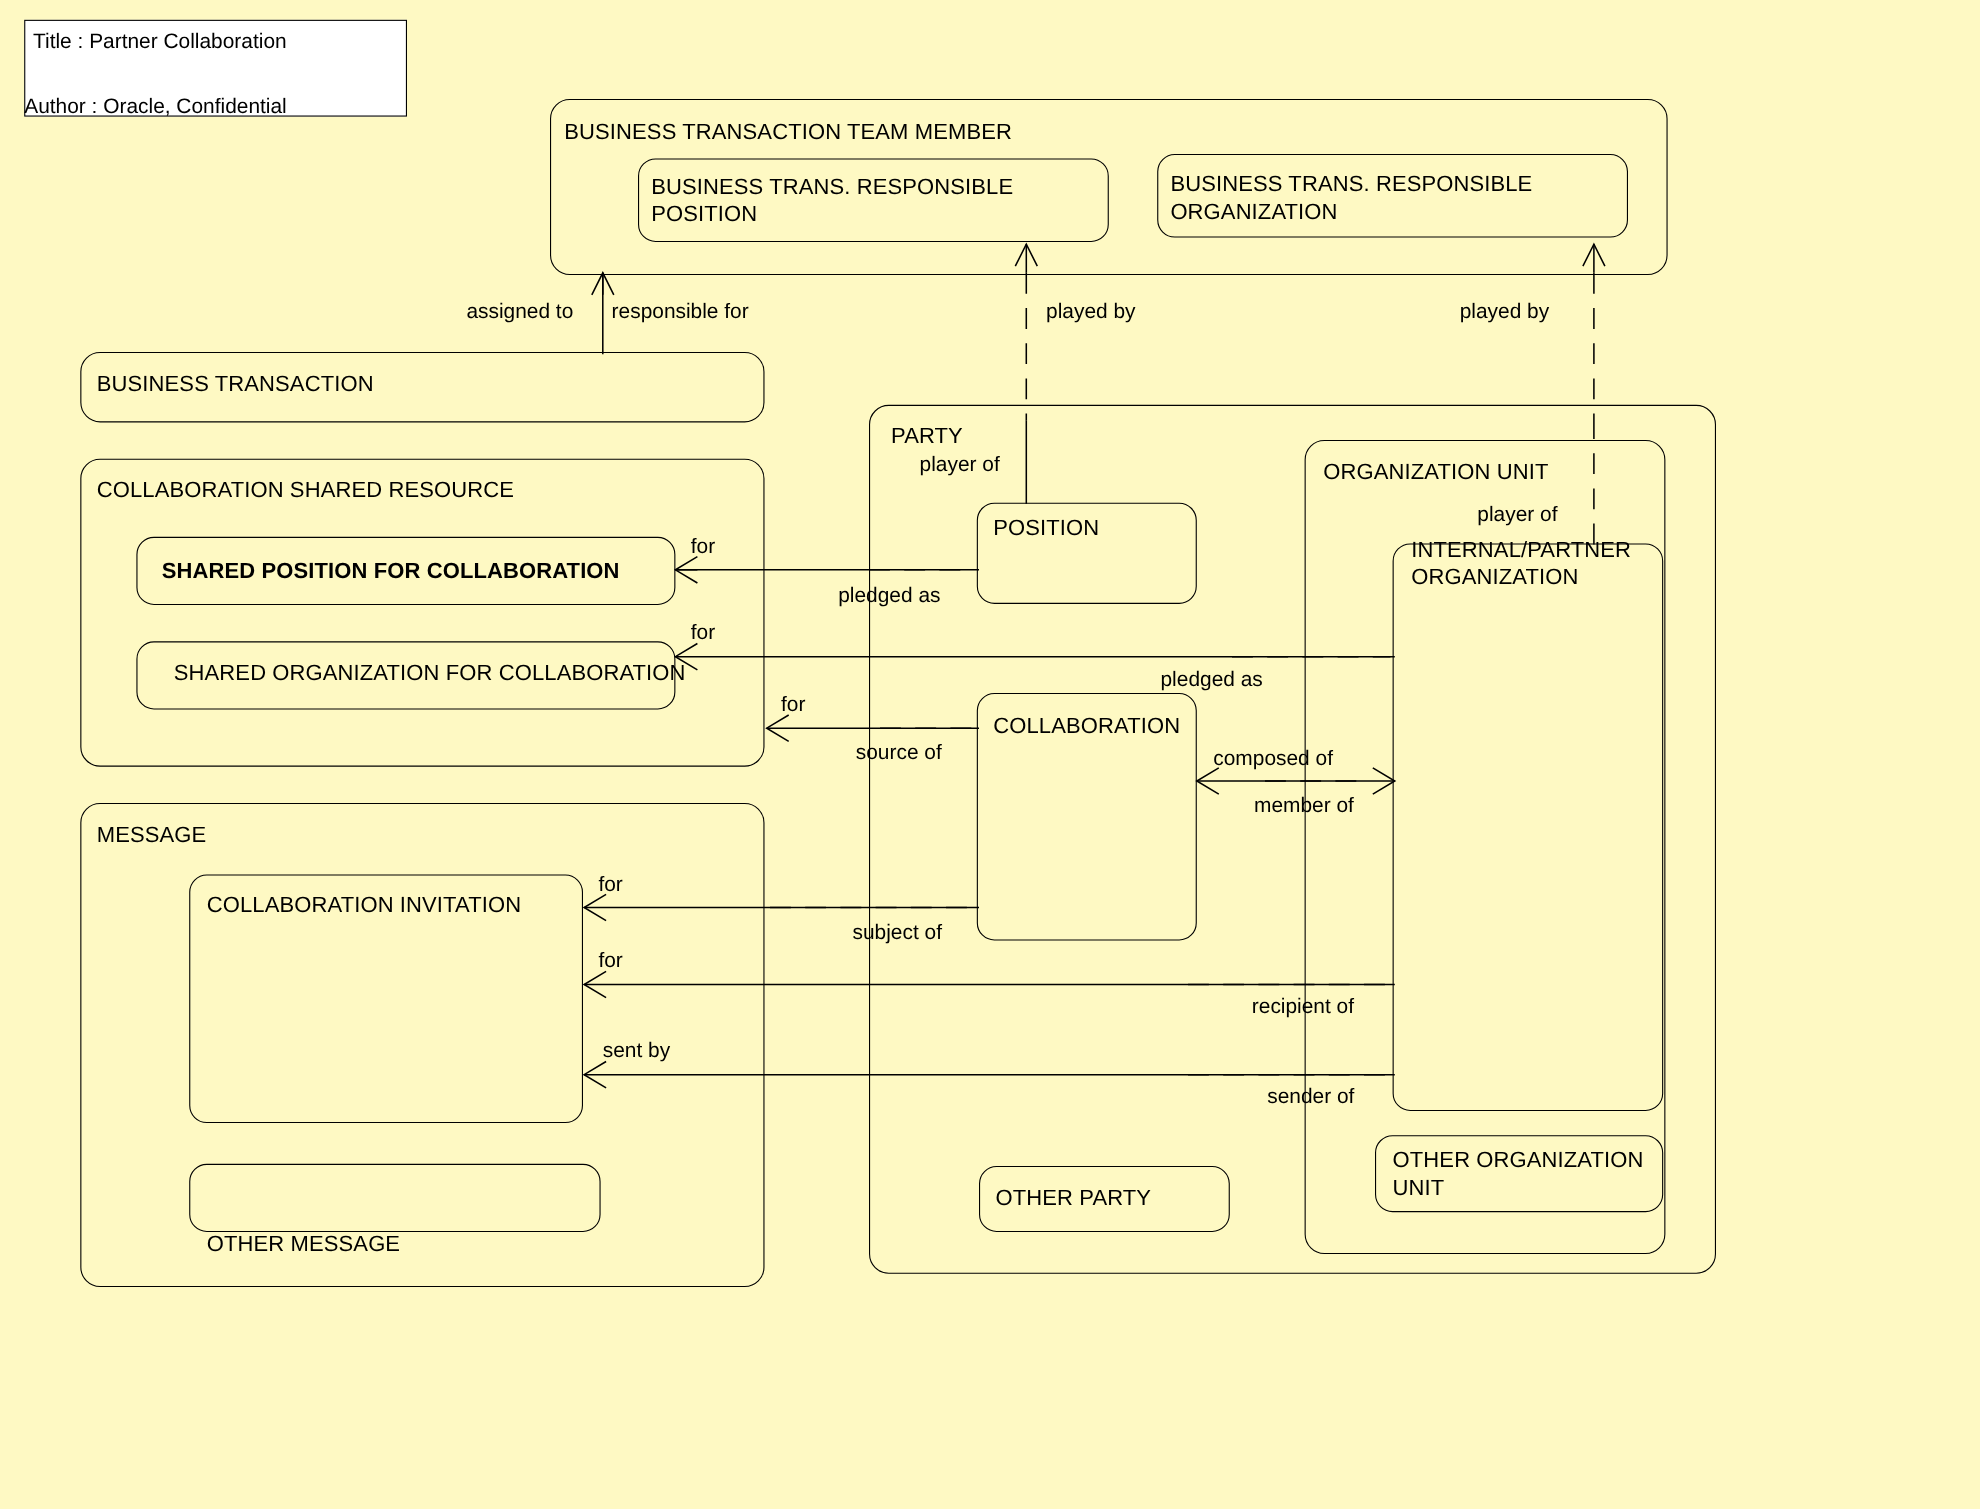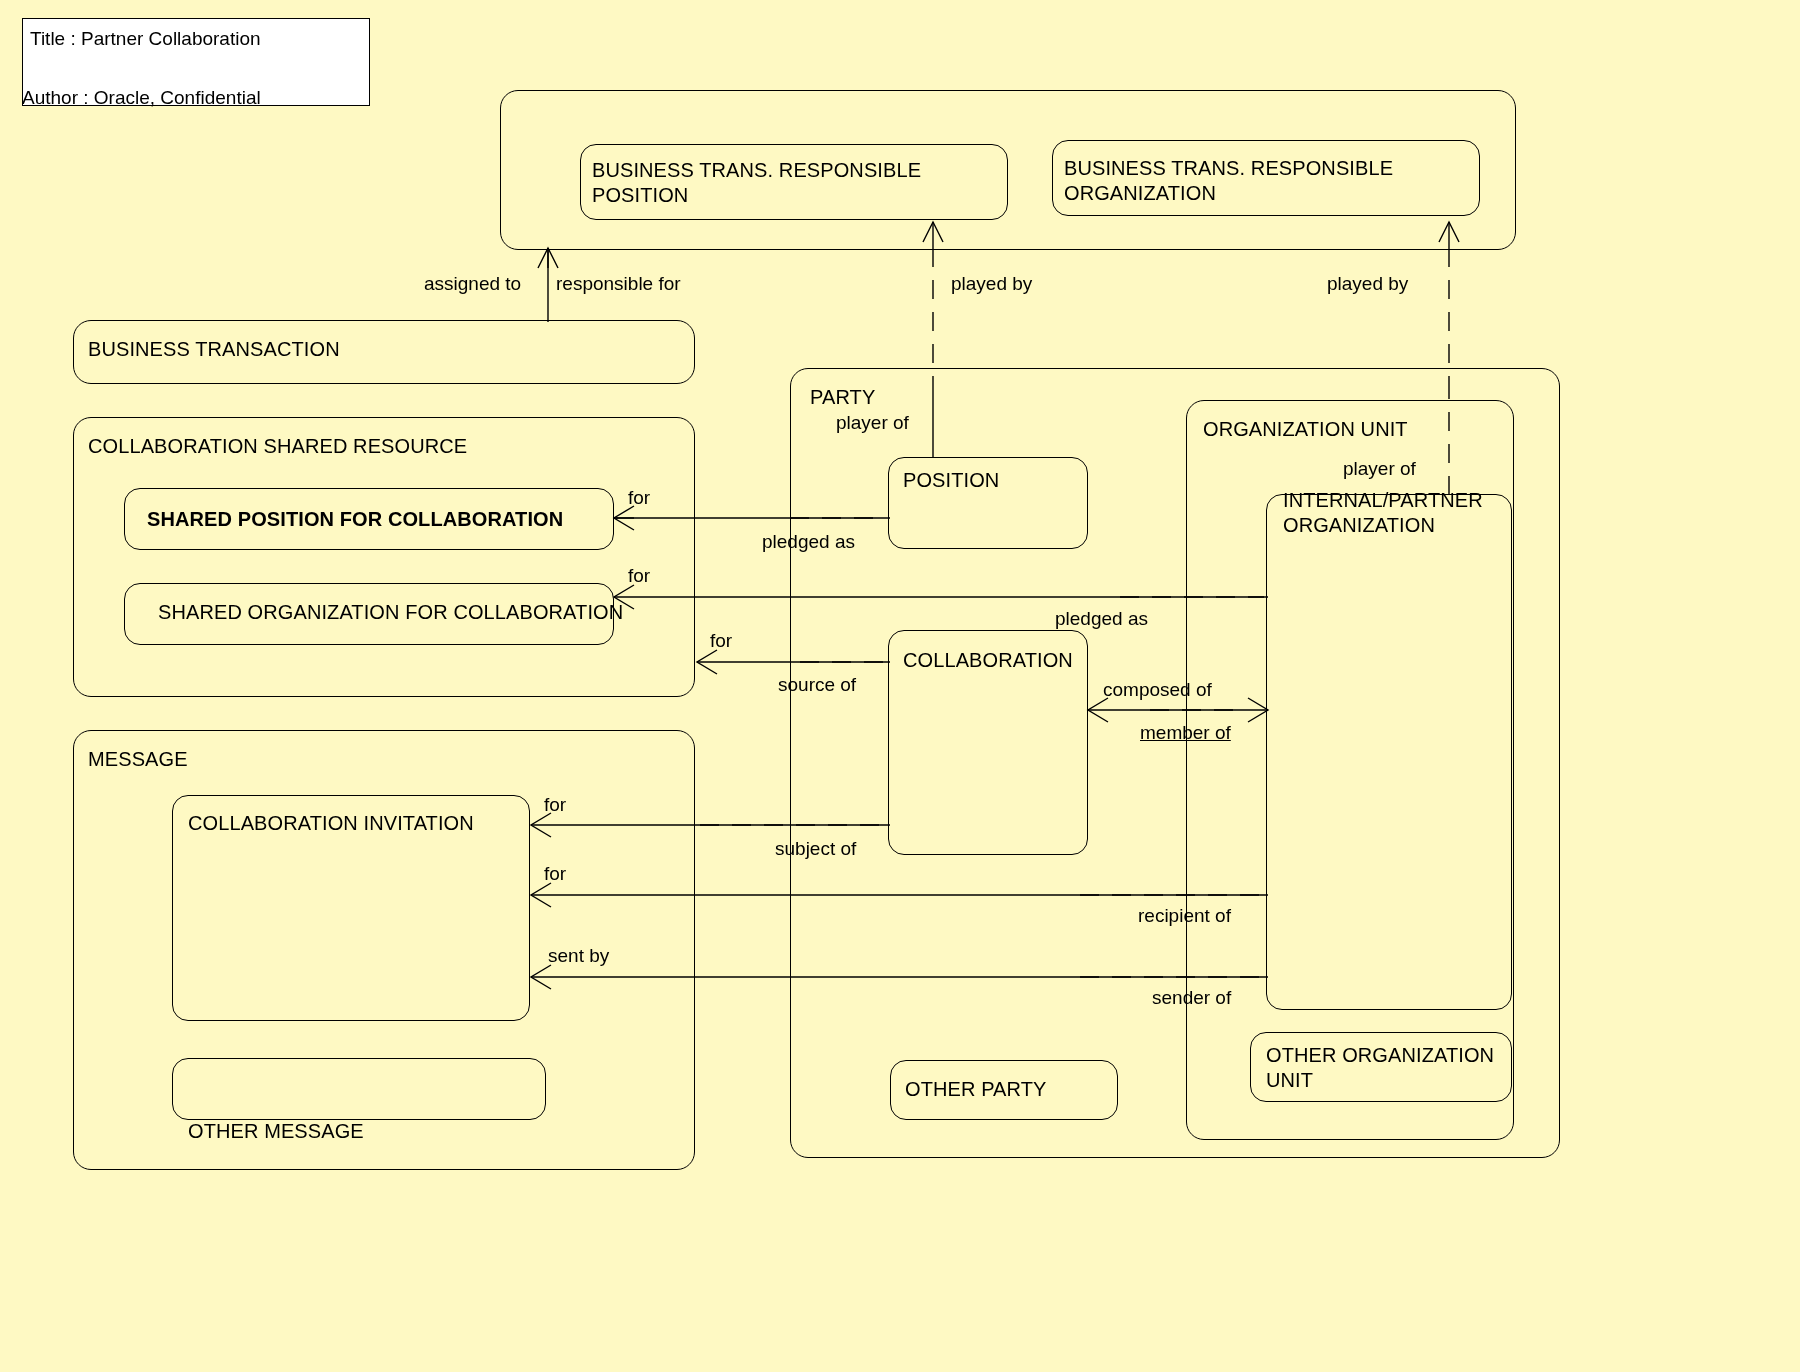--- a/index.html
+++ b/index.html
@@ -118,20 +118,21 @@
     <polyline points="551,883 531,895 551,907"></polyline>
     <line x1="1080" y1="895" x2="1264" y2="895" class="dashed"></line>
 
     <line x1="531" y1="977" x2="1268" y2="977"></line>
     <polyline points="551,965 531,977 551,989"></polyline>
     <line x1="1080" y1="977" x2="1264" y2="977" class="dashed"></line>
 
   </svg>
 
   <div class="ent" style="left:500px; top:90px; width:1016px; height:160px;"></div>
+  <div class="ent-label" style="left:513px; top:108px;">BUSINESS TRANSACTION TEAM MEMBER</div>
 
   <div class="ent sub" style="left:580px; top:144px; width:428px; height:76px;"></div>
   <div class="ent-label" style="left:592px; top:158px;">BUSINESS TRANS. RESPONSIBLE
 POSITION</div>
 
   <div class="ent sub" style="left:1052px; top:140px; width:428px; height:76px;"></div>
   <div class="ent-label" style="left:1064px; top:156px;">BUSINESS TRANS. RESPONSIBLE
 ORGANIZATION</div>
 
   <div class="ent" style="left:73px; top:320px; width:622px; height:64px;"></div>
@@ -189,21 +190,21 @@
   <div class="rel-label" style="left:628px; top:488px;">for</div>
   <div class="rel-label" style="left:762px; top:532px;">pledged as</div>
 
   <div class="rel-label" style="left:628px; top:566px;">for</div>
   <div class="rel-label" style="left:1055px; top:609px;">pledged as</div>
 
   <div class="rel-label" style="left:710px; top:631px;">for</div>
   <div class="rel-label" style="left:778px; top:675px;">source of</div>
 
   <div class="rel-label" style="left:1103px; top:680px;">composed of</div>
-  <div class="rel-label" style="left:1140px; top:723px;text-decoration:underline;">member of</div>
+  <div class="rel-label" style="left:1140px; top:723px;">member of</div>
 
   <div class="rel-label" style="left:544px; top:795px;">for</div>
   <div class="rel-label" style="left:775px; top:839px;">subject of</div>
 
   <div class="rel-label" style="left:544px; top:864px;">for</div>
   <div class="rel-label" style="left:1138px; top:906px;text-align:center;">recipient of</div>
 
   <div class="rel-label" style="left:548px; top:946px;text-align:right;">sent by</div>
   <div class="rel-label" style="left:1152px; top:988px;">sender of</div>
 

